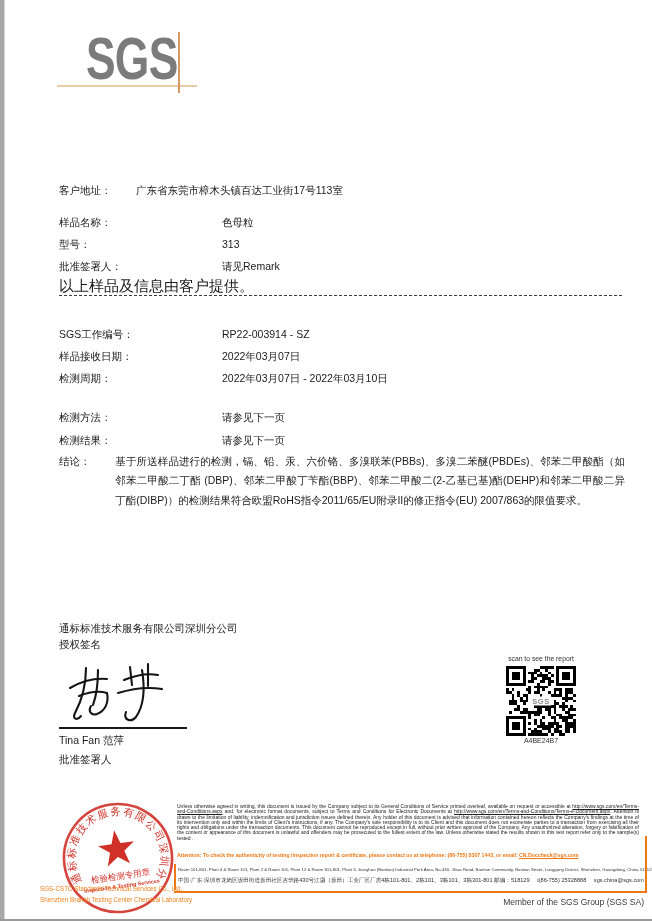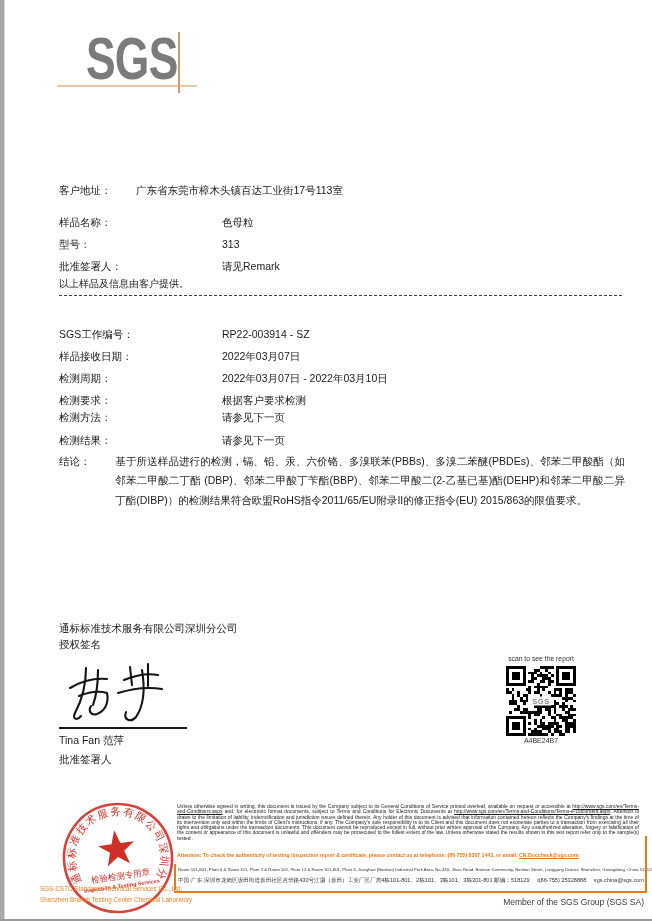--- a/index.html
+++ b/index.html
@@ -19,21 +19,21 @@
   .doc-title{position:absolute;left:0;top:0;font-size:15.5px;font-weight:bold;letter-spacing:2px;}
   .no-group{position:absolute;left:180px;top:4px;font-size:11px;}
   .date-group{position:absolute;left:353px;top:4px;font-size:11px;}
   .page-group{position:absolute;left:486px;top:4px;font-size:11px;}
 
   
   .frow{position:absolute;left:59px;right:25px;display:flex;font-size:10.5px;line-height:14px;}
   .frow .lab{flex:0 0 auto;}
   .lab-w1{width:77px;}
   .lab-w2{width:163px;}
-  .note-line{position:absolute;left:59px;font-size:10px;}
+  .note-line{position:absolute;left:59px;font-size:15px;}
   .divider{position:absolute;left:59px;width:563px;border-top:1.5px dashed #3c3c3c;}
   .conclusion{position:absolute;left:59px;right:27px;display:flex;font-size:10.5px;}
   .conclusion .val{line-height:19.4px;text-align:justify;}
 
   
   .sig-company{position:absolute;left:59px;top:622px;font-size:10.5px;}
   .sig-auth{position:absolute;left:59px;top:638px;font-size:10.5px;}
   .sig-svg{position:absolute;left:62px;top:658px;}
   .sig-line{position:absolute;left:59px;top:727px;width:128px;height:1.5px;background:#1a1a1a;}
   .sig-name{position:absolute;left:59px;top:734px;font-size:10.5px;}
@@ -101,36 +101,32 @@
     <span class="val">RP22-003914 - SZ</span>
   </div>
   <div class="frow" style="top:349px">
     <span class="lab lab-w2">样品接收日期：</span>
     <span class="val">2022年03月07日</span>
   </div>
   <div class="frow" style="top:371px">
     <span class="lab lab-w2">检测周期：</span>
     <span class="val">2022年03月07日 - 2022年03月10日</span>
   </div>
-  <div class="frow" style="top:393px">
-    <span class="lab lab-w2">检测要求：</span>
-    <span class="val">根据客户要求检测</span>
-  </div>
   <div class="frow" style="top:410px">
     <span class="lab lab-w2">检测方法：</span>
     <span class="val">请参见下一页</span>
   </div>
   <div class="frow" style="top:433px">
     <span class="lab lab-w2">检测结果：</span>
     <span class="val">请参见下一页</span>
   </div>
 
   <div class="conclusion" style="top:452px">
     <span class="lab lab-w2" style="line-height:19.4px">结论：</span>
-    <span class="val">基于所送样品进行的检测，镉、铅、汞、六价铬、多溴联苯(PBBs)、多溴二苯醚(PBDEs)、邻苯二甲酸酯（如邻苯二甲酸二丁酯 (DBP)、邻苯二甲酸丁苄酯(BBP)、邻苯二甲酸二(2-乙基已基)酯(DEHP)和邻苯二甲酸二异丁酯(DIBP)）的检测结果符合欧盟RoHS指令2011/65/EU附录II的修正指令(EU) 2015/863的限值要求。</span>
+    <span class="val">基于所送样品进行的检测，镉、铅、汞、六价铬、多溴联苯(PBBs)、多溴二苯醚(PBDEs)、邻苯二甲酸酯（如邻苯二甲酸二丁酯 (DBP)、邻苯二甲酸丁苄酯(BBP)、邻苯二甲酸二(2-乙基已基)酯(DEHP)和邻苯二甲酸二异丁酯(DIBP)）的检测结果符合欧盟RoHS指令2011/65/EU附录II的修正指令(EU) 2007/863的限值要求。</span>
   </div>
 
   <div class="sig-company">通标标准技术服务有限公司深圳分公司</div>
   <div class="sig-auth">授权签名</div>
   <svg class="sig-svg" width="140" height="66" viewBox="0 0 140 66">
     <g fill="none" stroke="#141414" stroke-width="2.1" stroke-linecap="round">
       <path d="M8,30 C20,23 33,20 45,21"></path>
       <path d="M24,10 C24,26 20,42 13,55 C10,61 15,63 19,58"></path>
       <path d="M36,12 C36,25 35,36 31,47"></path>
       <path d="M17,38 C27,34 38,33 45,35 C47,45 43,53 35,56 C29,58 26,53 29,48"></path>

